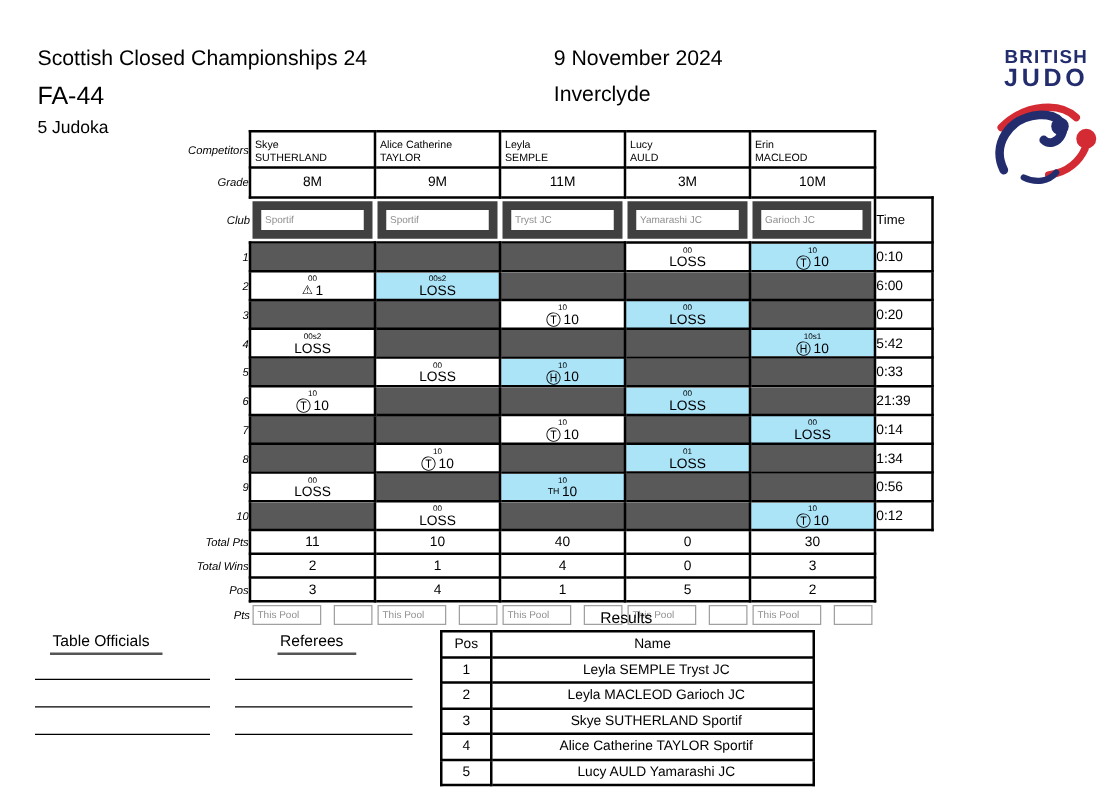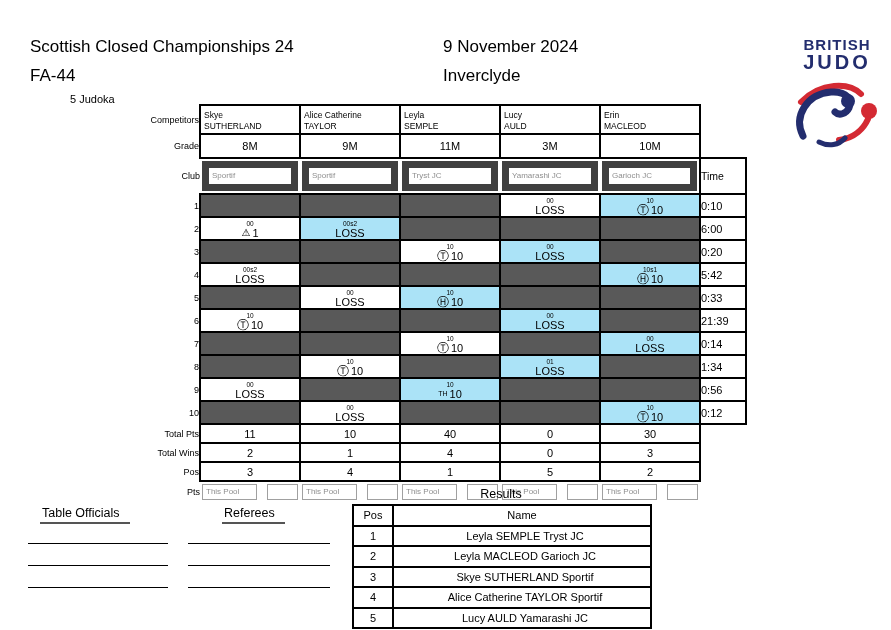--- a/index.html
+++ b/index.html
@@ -1,28 +1,28 @@
 <!DOCTYPE html>
 <html><head>
 <meta charset="utf-8">
 <style>
   html,body{margin:0;padding:0;background:#fff;}
   .page{position:relative;width:891px;height:630px;background:#fff;overflow:hidden;
         font-family:"Liberation Sans",sans-serif;color:#000;}
 
   .hdr-title{position:absolute;left:30px;top:37px;font-size:17px;}
-  .hdr-category{position:absolute;left:30px;top:66px;font-size:17px;}
-  .hdr-judoka{position:absolute;left:30px;top:93px;font-size:11px;margin-left:40px;}
+  .hdr-category{position:absolute;left:30px;top:66px;font-size:20px;}
+  .hdr-judoka{position:absolute;left:30px;top:93px;font-size:14px;}
   .hdr-date{position:absolute;left:443px;top:37px;font-size:17px;}
   .hdr-location{position:absolute;left:443px;top:66px;font-size:17px;}
   .logo{position:absolute;left:787px;top:34px;width:100px;height:114px;}
 
   table.pool{position:absolute;left:135px;top:104px;border-collapse:collapse;table-layout:fixed;}
   table.pool td{padding:0;vertical-align:middle;overflow:hidden;}
-  td.lbl{font-size:9px;text-align:right;padding-right:8px;border:none;white-space:nowrap;}
+  td.lbl{font-size:9px;text-align:right;padding-right:8px;border:none;white-space:nowrap;font-style:italic;}
   td.b{border:2px solid #000;}
   tr.r-comp{height:29px;} tr.r-grade{height:24px;} tr.r-club{height:23px;}
   tr.r-match{height:23px;} tr.r-tot{height:19px;} tr.r-pts{height:20px;}
 
   .comp-cell{font-size:8.5px;line-height:1.25;vertical-align:top;}
   .comp-cell .nm{padding:2px 3px 0 3px;}
   .comp-cell .sn{padding:0 3px;}
   .grade-cell{font-size:11px;text-align:center;}
   .club-inner{border:7px solid #404040;color:#8f8f8f;font-size:8px;height:16px;line-height:16px;
               padding-left:3px;margin:2px 2px;text-align:left;}

